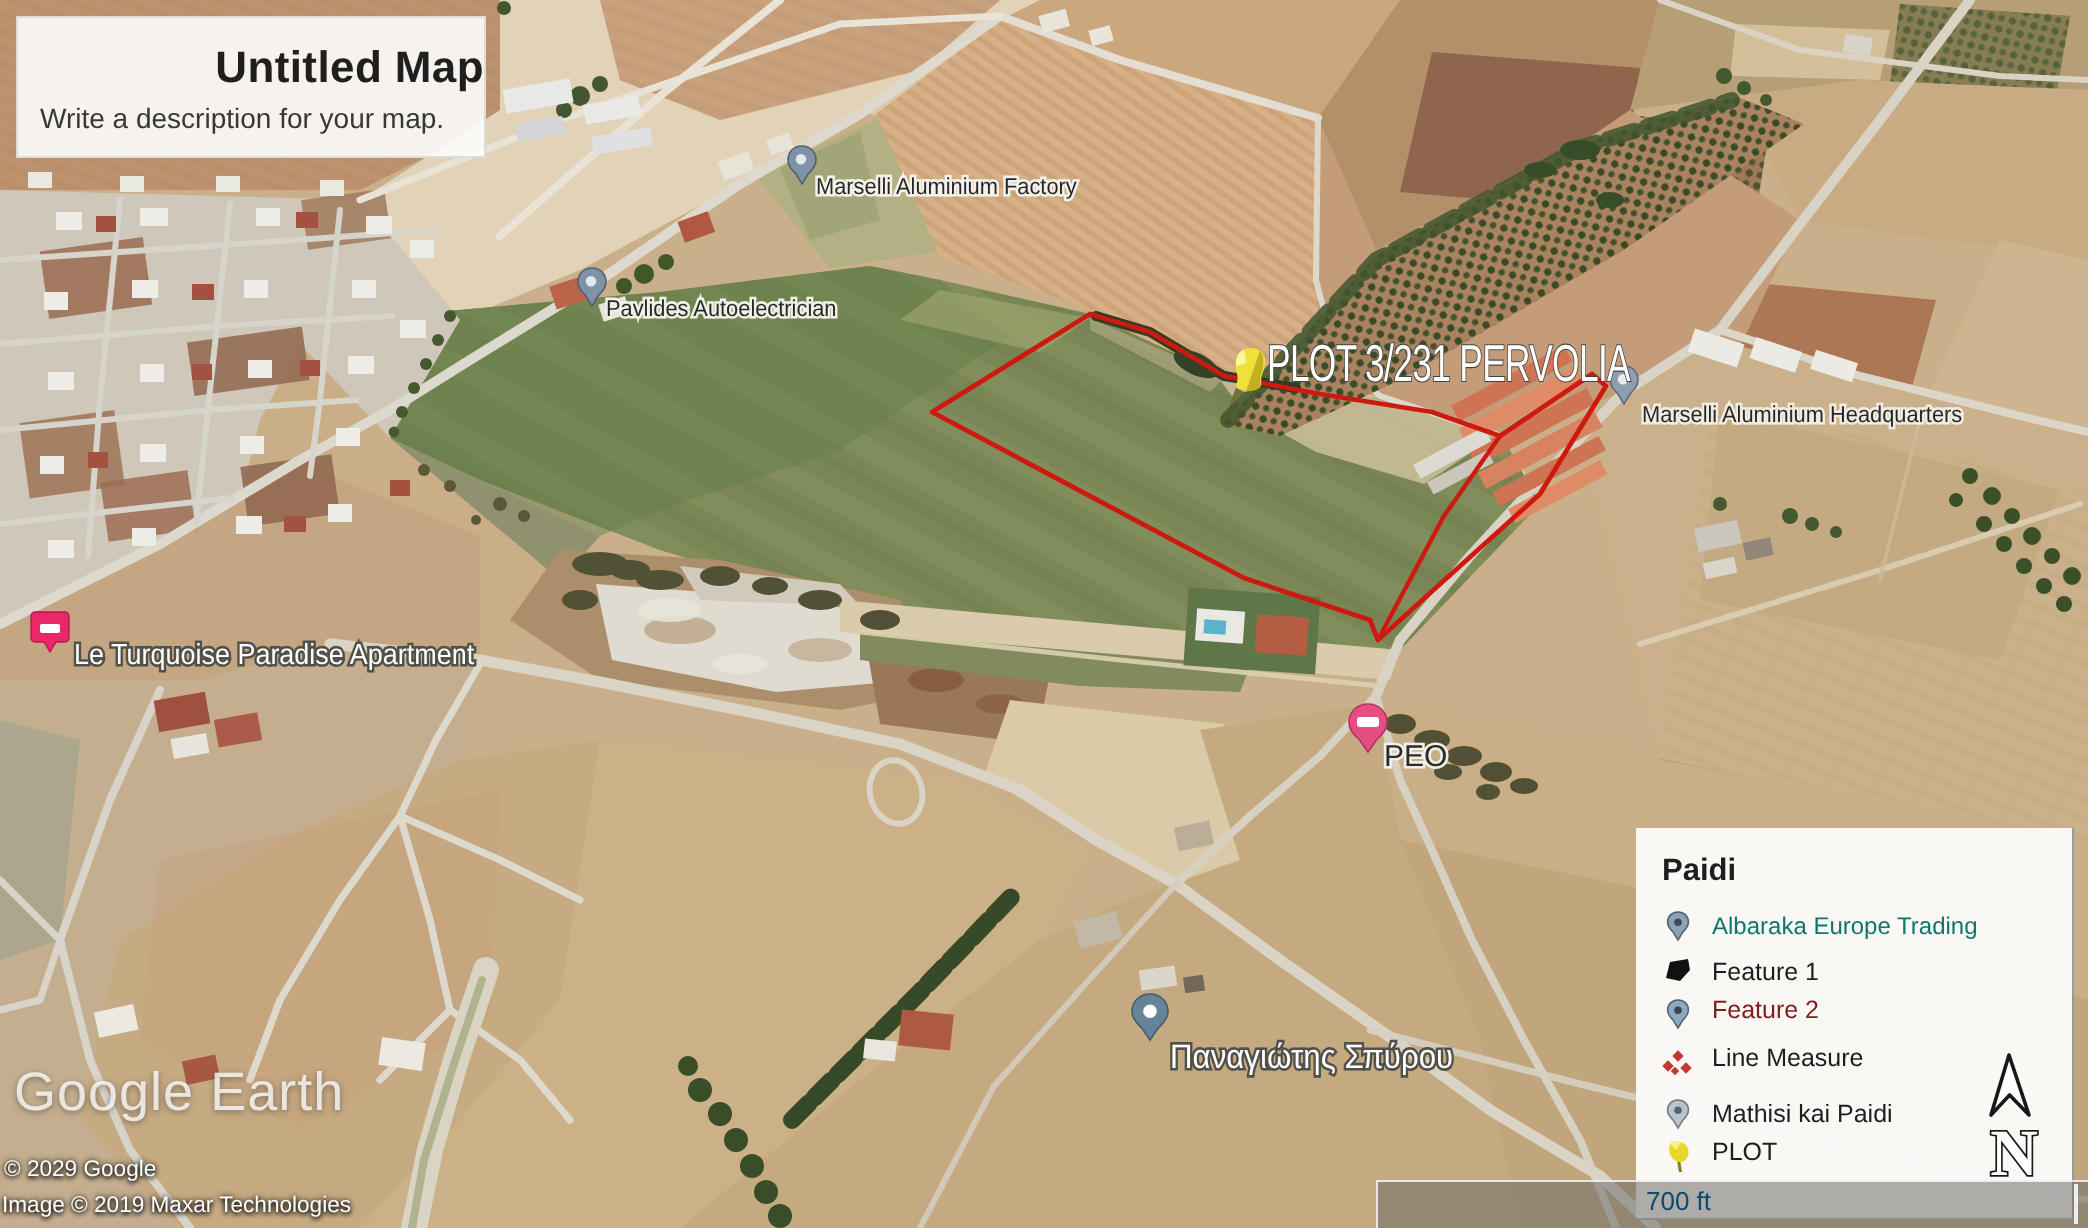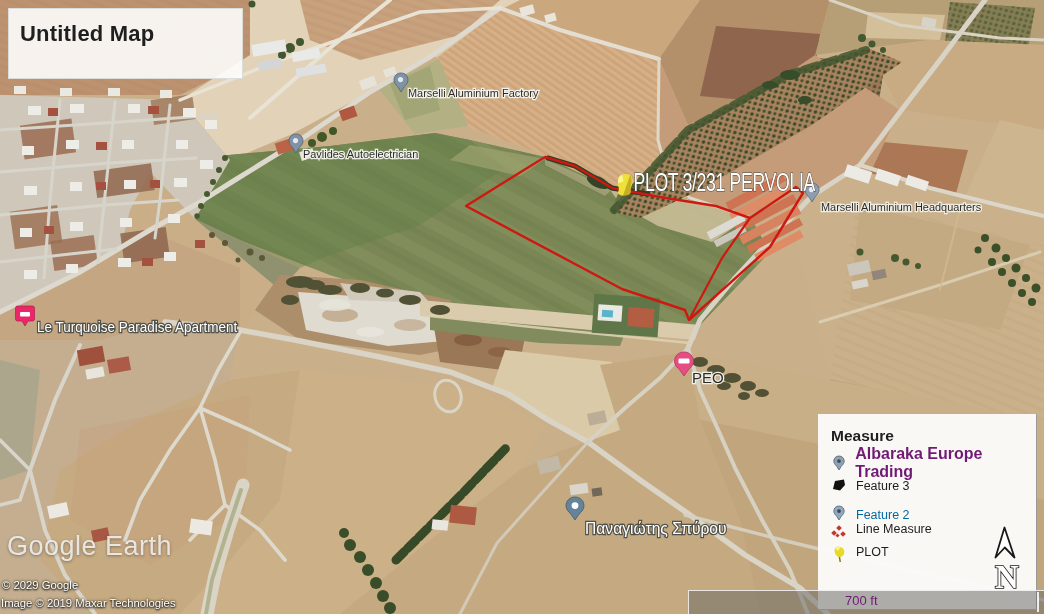--- a/index.html
+++ b/index.html
@@ -510,85 +510,93 @@
 </g>
 
 <text transform="translate(633.5,190.5) scale(0.68,1)" font-size="26" fill="#fff" stroke="#3c3c34" stroke-width="1.1" paint-order="stroke" style="letter-spacing:-0.5px">PLOT 3/231 PERVOLIA</text>
 </g>
 
 <rect x="0" y="0" width="1044" height="614" fill="#ffffff" opacity="0.045"></rect>
 </svg>
 
 <div style="position:absolute;left:8px;top:8px;width:235px;height:71px;background:rgba(253,253,252,0.9);border:1px solid #dcdcda;box-sizing:border-box;">
 
-  <div style="font-size:22px;font-weight:bold;color:#1f1f1f;margin:12px 0 0 11px;letter-spacing:0.2px;">Untitled Map</div>
-
+  <div style="font-size:22px;font-weight:bold;color:#1f1f1f;margin:12px 0 0 11px;letter-spacing:0.2px;text-align:right;">Untitled Map</div>
+
+  <div style="font-size:14px;color:#383838;margin:4px 0 0 11px;">Write a description for your map.</div>
 </div>
 
 <div style="position:absolute;left:7px;top:531px;font-size:27px;color:rgba(255,255,255,0.78);text-shadow:0 1px 3px rgba(60,60,60,0.55);letter-spacing:0.5px;text-align:right;">Google Earth</div>
 
 <div style="position:absolute;left:2px;top:579px;font-size:11.3px;color:#fff;text-shadow:0 0 3px #000,0 1px 2px #000;">© 2029 Google</div>
 
 <div style="position:absolute;left:1px;top:597px;font-size:11.3px;color:#fff;text-shadow:0 0 3px #000,0 1px 2px #000;">Image © 2019 Maxar Technologies</div>
 
 <div style="position:absolute;left:818px;top:414px;width:219px;height:196px;background:rgba(252,251,250,0.96);border-right:1px solid #9a9a96;border-bottom:1px solid #b5b5b0;box-sizing:border-box;">
 
-  <div style="font-size:15.5px;font-weight:bold;color:#1e1e1e;margin:13px 0 6px 13px;">Measure</div>
-
-  <div style="display:flex;align-items:center;height:23.5px;margin-left:13px;font-size:16px;color:#701a75;font-weight:bold;">
+  <div style="font-size:15.5px;font-weight:bold;color:#1e1e1e;margin:13px 0 6px 13px;">Paidi</div>
+
+  <div style="display:flex;align-items:center;height:23.5px;margin-left:13px;font-size:12px;color:#0f766e;">
     <svg width="16" height="18" style="margin-right:9px">
           <path d="M8,2 C5,2 2.8,4.2 2.8,7.1 C2.8,9.2 4.1,10.6 5.6,12.1 L8,16 L10.4,12.1 C11.9,10.6 13.2,9.2 13.2,7.1 C13.2,4.2 11,2 8,2 Z" fill="#8da3b5" stroke="#53606c" stroke-width="0.8"></path>
           <circle cx="8" cy="7.1" r="1.9" fill="#3e4a54"></circle>
         </svg>
     <span>Albaraka Europe Trading</span>
   </div>
 
   <div style="display:flex;align-items:center;height:23.5px;margin-left:13px;font-size:12.5px;color:#1e1e1e;">
     <svg width="16" height="18" style="margin-right:9px">
           <polygon points="4,4 13,2.5 14,8 9,13.5 2,12" fill="#111"></polygon>
         </svg>
-    <span>Feature 3</span>
+    <span>Feature 1</span>
   </div>
 
-  <div style="display:flex;align-items:flex-end;height:23.5px;margin-left:13px;font-size:12.5px;color:#0369a1;">
+  <div style="display:flex;align-items:flex-start;height:23.5px;margin-left:13px;font-size:12.5px;color:#7f1d1d;">
     <svg width="16" height="18" style="margin-right:9px">
           <path d="M8,2 C5,2 2.8,4.2 2.8,7.1 C2.8,9.2 4.1,10.6 5.6,12.1 L8,16 L10.4,12.1 C11.9,10.6 13.2,9.2 13.2,7.1 C13.2,4.2 11,2 8,2 Z" fill="#90a8c0" stroke="#4f6275" stroke-width="0.8"></path>
           <circle cx="8" cy="7.1" r="1.9" fill="#39454f"></circle>
         </svg>
     <span>Feature 2</span>
   </div>
 
   <div style="display:flex;height:23.5px;margin-left:13px;font-size:12.5px;color:#1e1e1e;">
     <svg width="16" height="18" style="margin-right:9px">
           <g fill="#c4372c">
             <rect x="1" y="9" width="4" height="4" transform="rotate(45 3 11)"></rect>
             <rect x="6" y="4" width="4" height="4" transform="rotate(45 8 6)"></rect>
             <rect x="10" y="10" width="4" height="4" transform="rotate(45 12 12)"></rect>
             <rect x="5" y="12" width="3" height="3" transform="rotate(45 6.5 13.5)"></rect>
           </g>
         </svg>
     <span>Line Measure</span>
   </div>
 
+  <div style="display:flex;align-items:center;height:23.5px;margin-left:13px;font-size:12.5px;color:#1e1e1e;">
+    <svg width="16" height="18" style="margin-right:9px">
+          <path d="M8,2 C5,2 2.8,4.2 2.8,7.1 C2.8,9.2 4.1,10.6 5.6,12.1 L8,16 L10.4,12.1 C11.9,10.6 13.2,9.2 13.2,7.1 C13.2,4.2 11,2 8,2 Z" fill="#b9c4cc" stroke="#707a82" stroke-width="0.8"></path>
+          <circle cx="8" cy="7.1" r="1.9" fill="#5a646c"></circle>
+        </svg>
+    <span>Mathisi kai Paidi</span>
+  </div>
 
   <div style="display:flex;height:23.5px;margin-left:13px;font-size:12.5px;color:#1e1e1e;">
     <svg width="16" height="18" style="margin-right:9px">
           <g transform="translate(8,10)">
             <path d="M-0.5,1 L1,1 L2,7 L0.5,7 Z" fill="#8a7a10"></path>
             <path d="M-4,-7 C-5.2,-3 -3.5,0.6 -0.5,1.7 C2.4,2.8 5.3,0.6 5.3,-2.9 C5.3,-6.4 2.4,-8.2 -0.5,-8.2 C-2.3,-8.2 -3.4,-7.9 -4,-7 Z" fill="#e8d827"></path>
             <path d="M-4,-7 C-3,-8.4 0,-8.7 1.7,-7.8 L-1.2,-4 Z" fill="#f7f286"></path>
           </g>
         </svg>
     <span>PLOT</span>
   </div>
 </div>
 
 <div style="position:absolute;left:688px;top:590px;width:356px;height:24px;background:rgba(110,110,105,0.55);border-top:1px solid rgba(255,255,255,0.8);border-left:1px solid rgba(255,255,255,0.8);box-sizing:border-box;"></div>
 
-<div style="position:absolute;left:845px;top:593px;font-size:13px;color:#701a75;">700 ft</div>
+<div style="position:absolute;left:823px;top:593px;font-size:13px;color:#0c4a6e;">700 ft</div>
 
 <div style="position:absolute;left:1037px;top:592px;width:2px;height:20px;background:rgba(255,255,255,0.85);"></div>
 
 <svg width="40" height="75" style="position:absolute;left:990px;top:523px;">
   <path d="M14.5,4.5 L24.5,34.5 L14.8,24.5 L5.5,34.5 Z" fill="#fff" stroke="#181818" stroke-width="1.8" stroke-linejoin="round"></path>
   <text x="17" y="64.5" font-family="Liberation Serif,serif" font-size="33" font-weight="bold" text-anchor="middle" fill="#fff" stroke="#181818" stroke-width="1.7" paint-order="stroke">N</text>
 </svg>
 </div>
 
 </body></html>

